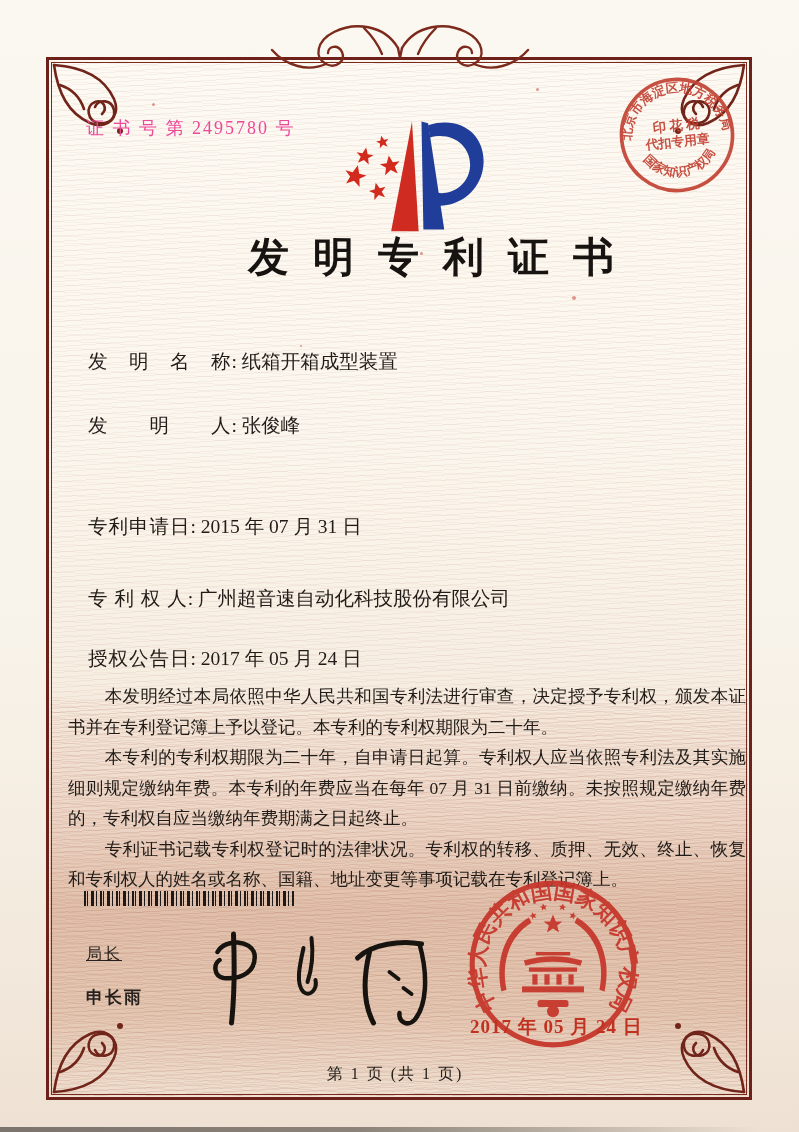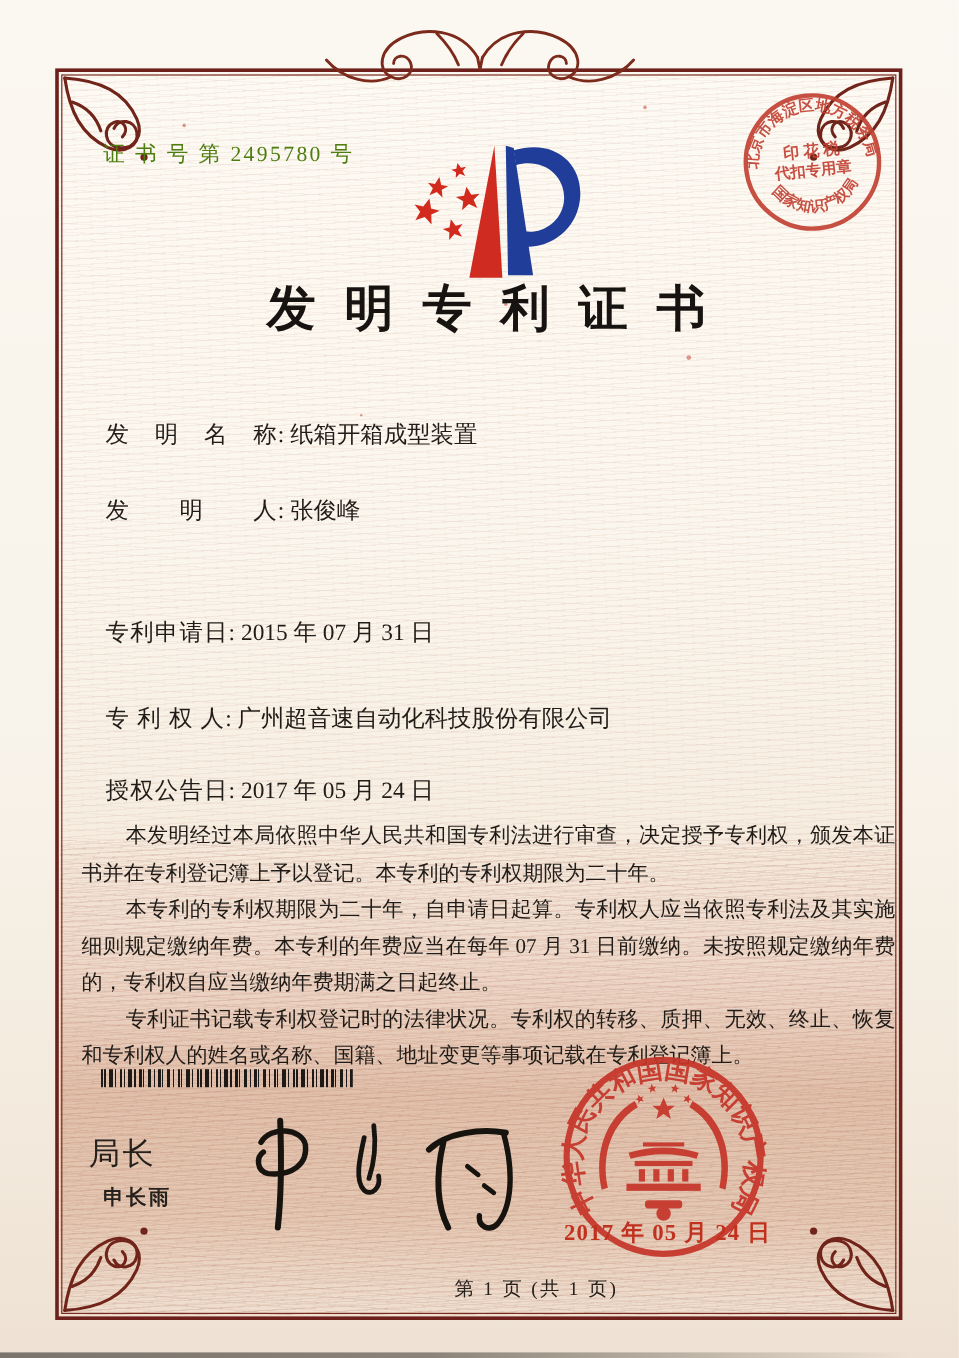--- a/index.html
+++ b/index.html
@@ -35,51 +35,51 @@
       repeating-linear-gradient(177deg, rgba(150,76,58,.10) 0 1px, transparent 1px 4px),
       repeating-linear-gradient(185deg, rgba(150,76,58,.07) 0 1px, transparent 1px 6px);
   }
   .corner{position:absolute;width:96px;height:96px;z-index:3;}
   .corner.tl{left:50px;top:61px;}
   .corner.tr{left:652px;top:61px;transform:scaleX(-1);}
   .corner.bl{left:50px;top:1000px;transform:scaleY(-1);}
   .corner.br{left:652px;top:1000px;transform:scale(-1,-1);}
   .top-ornament{position:absolute;left:266px;top:14px;z-index:4;}
   
-  .cert-no{position:absolute;left:86px;top:116px;font-size:18px;letter-spacing:2px;color:#4d7c0f;z-index:5;}
+  .cert-no{position:absolute;left:86px;top:116px;font-size:18px;letter-spacing:2px;color:#ec4899;z-index:5;}
   .logo{position:absolute;left:336px;top:110px;z-index:5;}
   .tax-stamp{position:absolute;left:616px;top:74px;z-index:6;transform:rotate(-6deg);opacity:.92;}
   .title{
-    position:absolute;left:36px;top:230px;width:738px;text-align:center;z-index:5;
+    position:absolute;left:62px;top:230px;width:738px;text-align:center;z-index:5;
     font-size:41px;font-weight:bold;color:#161310;letter-spacing:24px;text-indent:24px;
   }
   .field{position:absolute;left:88px;font-size:19.5px;color:#211c18;z-index:5;white-space:nowrap;}
   .field .lab{letter-spacing:1px;}
   .f0{top:348px;} .f1{top:412px;} .f2{top:467px;} .f3{top:513px;} .f4{top:585px;} .f5{top:645px;}
   .body-text{position:absolute;left:68px;top:681px;width:678px;z-index:5;color:#201b17;}
   .body-text p{margin:0;font-size:17.5px;line-height:30.5px;text-indent:2.1em;text-align:justify;}
   .barcode{
     position:absolute;left:84px;top:891px;width:210px;height:15px;z-index:5;
     background:repeating-linear-gradient(90deg,
       #1d1a18 0 2px, transparent 2px 3px,
       #1d1a18 3px 4px, transparent 4px 7px,
       #1d1a18 7px 10px, transparent 10px 12px,
       #1d1a18 12px 13px, transparent 13px 16px);
   }
-  .director-label{position:absolute;left:74px;top:944px;font-size:26px;color:#26211d;z-index:5;letter-spacing:2px;}
+  .director-label{position:absolute;left:86px;top:944px;font-size:16px;color:#26211d;z-index:5;letter-spacing:2px;text-decoration:underline;}
   .director-name{position:absolute;left:86px;top:986px;font-size:17px;color:#26211d;z-index:5;letter-spacing:2px;font-weight:bold;}
   .signature{position:absolute;left:205px;top:926px;z-index:6;}
   .seal{position:absolute;left:467px;top:878px;z-index:6;opacity:.93;}
   .seal-date{
     position:absolute;left:470px;top:1014px;width:178px;z-index:7;
     font-size:19px;font-weight:bold;color:#c13120;letter-spacing:1px;white-space:nowrap;
   }
   .footer{
-    position:absolute;left:58px;top:1064px;width:706px;text-align:center;z-index:5;
-    font-size:16px;color:#26211d;letter-spacing:2px;padding-left:36px;
+    position:absolute;left:42px;top:1064px;width:706px;text-align:center;z-index:5;
+    font-size:16px;color:#26211d;letter-spacing:2px;
   }
   .speck{position:absolute;border-radius:50%;background:#c4473a;opacity:.55;z-index:4;}
   .scan-edge{
     position:absolute;left:0;bottom:0;width:100%;height:5px;z-index:8;
     background:linear-gradient(90deg,#55504a 0%,#6b645c 45%,#a89f92 70%,rgba(0,0,0,0) 95%);
     opacity:.75;
   }
 </style>
 </head>
 <body>

